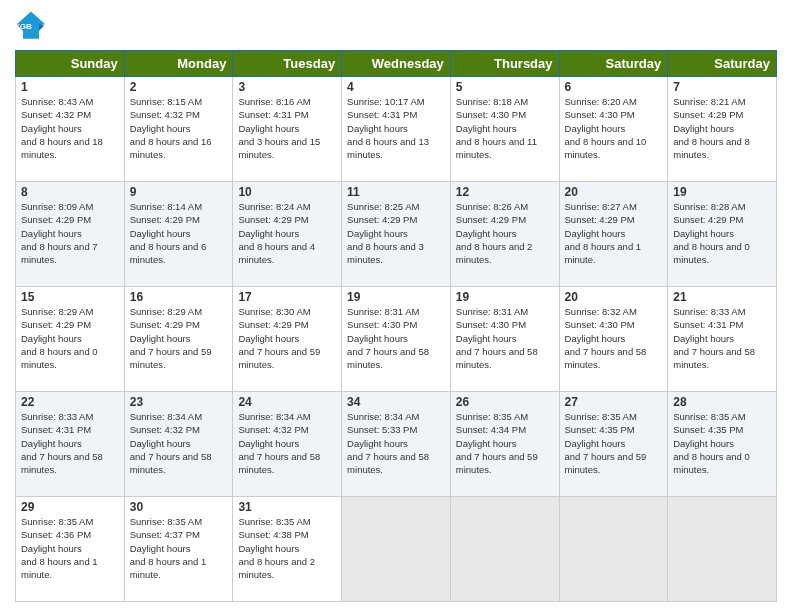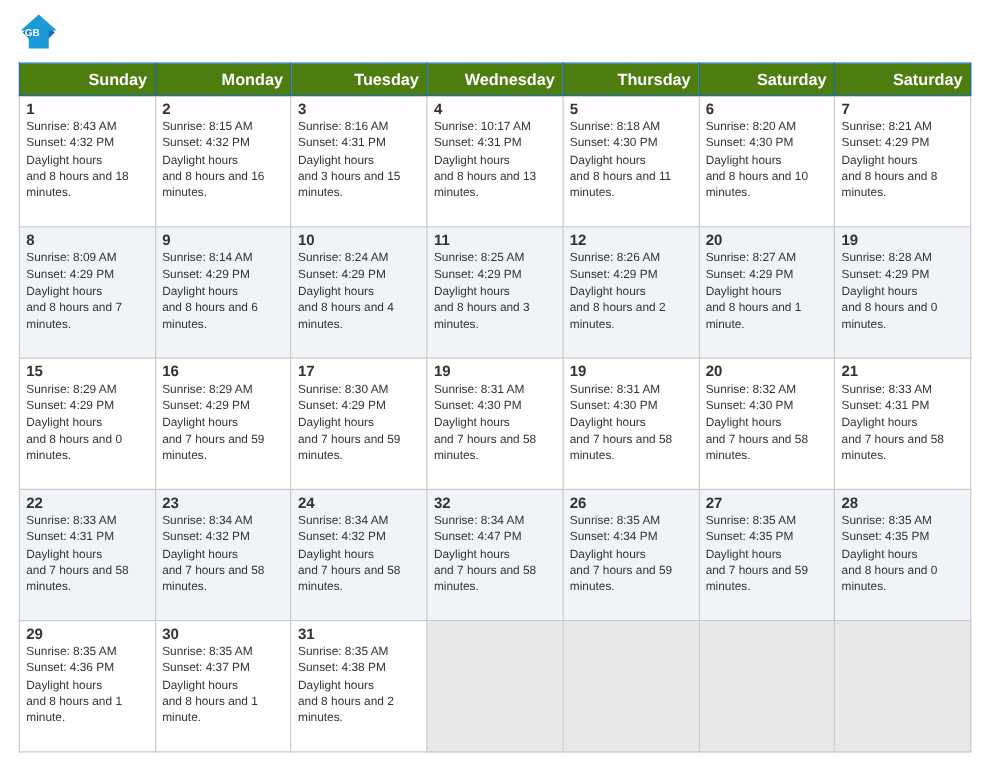--- a/index.html
+++ b/index.html
@@ -351,24 +351,24 @@
           <td>
         <span class="day-num">24</span>
         <div class="day-info">
           <span>Sunrise: 8:34 AM</span><br>
           <span>Sunset: 4:32 PM</span><br>
           <span>Daylight hours</span><br>
           <span>and 7 hours and 58 minutes.</span>
         </div>
       </td>
           <td>
-        <span class="day-num">32</span>
+        <span class="day-num">34</span>
         <div class="day-info">
           <span>Sunrise: 8:34 AM</span><br>
-          <span>Sunset: 4:47 PM</span><br>
+          <span>Sunset: 5:33 PM</span><br>
           <span>Daylight hours</span><br>
           <span>and 7 hours and 58 minutes.</span>
         </div>
       </td>
           <td>
         <span class="day-num">26</span>
         <div class="day-info">
           <span>Sunrise: 8:35 AM</span><br>
           <span>Sunset: 4:34 PM</span><br>
           <span>Daylight hours</span><br>

